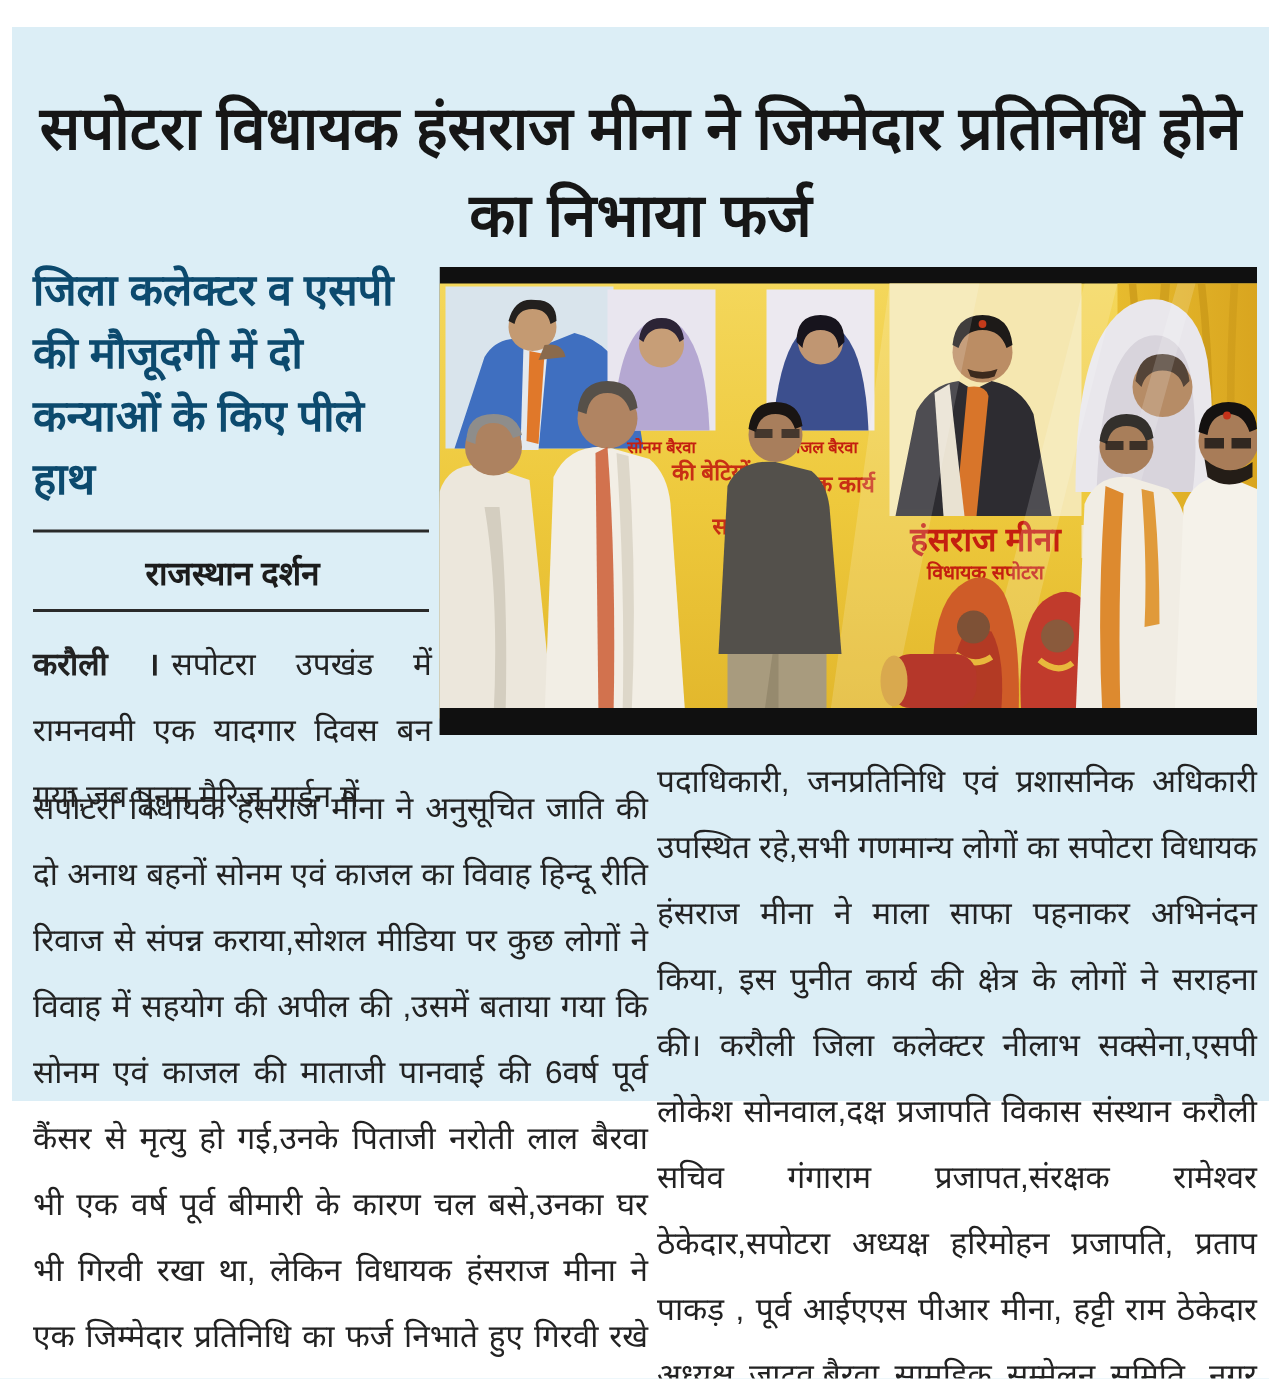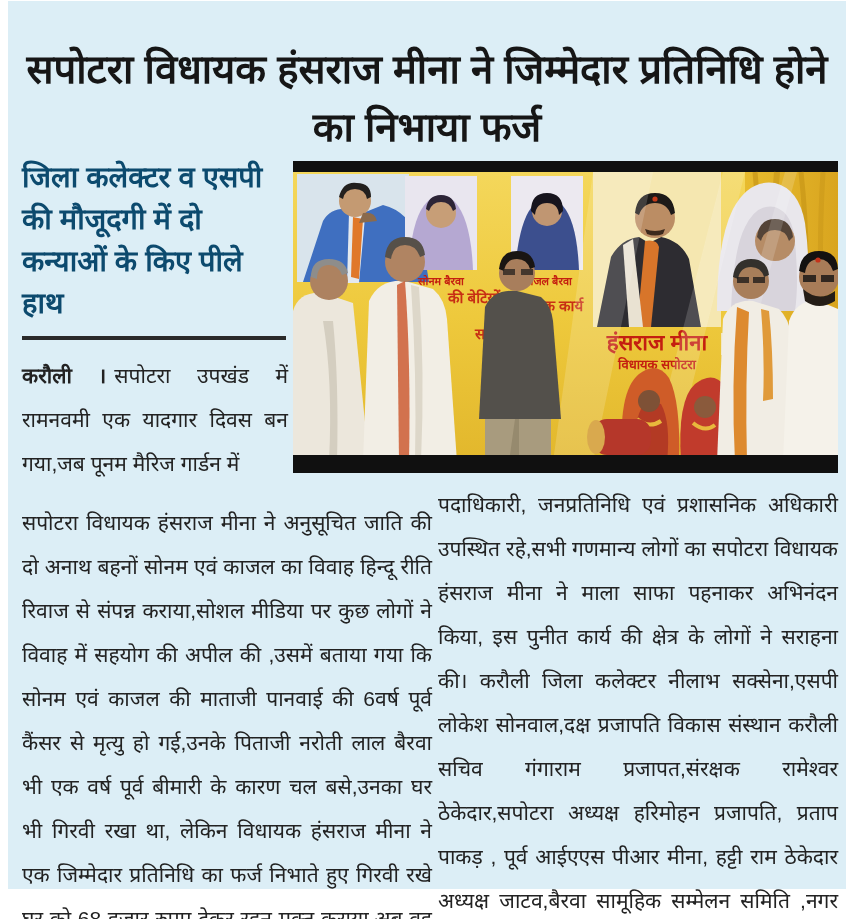--- a/index.html
+++ b/index.html
@@ -2,21 +2,21 @@
 <html lang="hi"><head>
 <meta charset="utf-8">
 <style>
   html,body{margin:0;padding:0;}
   body{
     width:846px;height:919px;position:relative;background:#ffffff;
     font-family:"Liberation Sans","DejaVu Sans",sans-serif;
     overflow:hidden;
   }
   .clip{
-    position:absolute;top:1px;left:8px;width:838px;height:888px;
+    position:absolute;top:18px;left:8px;width:838px;height:716px;
     background:#dceef6;
   }
   .headline{
     position:absolute;top:12px;left:0;width:100%;
     text-align:center;font-size:40px;font-weight:bold;line-height:1.45;
     color:#161616;letter-spacing:0;
   }
   .photo{
     position:absolute;top:160px;left:285px;width:545px;height:312px;
     display:block;
@@ -195,20 +195,21 @@
       <path d="M510,114 l13,0 l0,7 l-13,0 Z M528,114 l13,0 l0,7 l-13,0 Z" fill="#1c1916" opacity="0.85"></path>
       <circle cx="525" cy="99" r="2.6" fill="#c4321a"></circle>
     </g>
 
     <rect x="0" y="294" width="545" height="18" fill="#101010"></rect>
   </svg>
 
   <div class="sidebar">
     <h2 class="subheadline">जिला कलेक्टर व एसपी की मौजूदगी में दो कन्याओं के किए पीले हाथ</h2>
     <hr class="rule">
+    <div class="byline">राजस्थान दर्शन</div>
     <hr class="rule" style="margin-top:0;">
     <p class="bodytext intro"><strong class="dateline">करौली ।</strong><span>सपोटरा उपखंड में रामनवमी एक यादगार दिवस बन गया,जब पूनम मैरिज गार्डन में</span></p>
   </div>
 
   <div class="bodytext col-left">सपोटरा विधायक हंसराज मीना ने अनुसूचित जाति की दो अनाथ बहनों सोनम एवं काजल का विवाह हिन्दू रीति रिवाज से संपन्न कराया,सोशल मीडिया पर कुछ लोगों ने विवाह में सहयोग की अपील की ,उसमें बताया गया कि सोनम एवं काजल की माताजी पानवाई की 6वर्ष पूर्व कैंसर से मृत्यु हो गई,उनके पिताजी नरोती लाल बैरवा भी एक वर्ष पूर्व बीमारी के कारण चल बसे,उनका घर भी गिरवी रखा था, लेकिन विधायक हंसराज मीना ने एक जिम्मेदार प्रतिनिधि का फर्ज निभाते हुए गिरवी रखे घर को 68 हजार रुपए देकर रहन मुक्त कराया,अब वह अपना घर हो गया है, वहीं बालिकाओं की लग्न,विनौरी निकली तथा दिन में भात का कार्यक्रम रखा, दोनों बहनों के विवाह का सर्व समाज साक्षी बना,अपनी श्रद्धानुसार लोगो ने कन्यादान दिया,कार्यक्रम में विभिन्न संगठन, सामाजिक कार्यकर्ता,भाजपा</div>
   <div class="bodytext col-right">पदाधिकारी, जनप्रतिनिधि एवं प्रशासनिक अधिकारी उपस्थित रहे,सभी गणमान्य लोगों का सपोटरा विधायक हंसराज मीना ने माला साफा पहनाकर अभिनंदन किया, इस पुनीत कार्य की क्षेत्र के लोगों ने सराहना की। करौली जिला कलेक्टर नीलाभ सक्सेना,एसपी लोकेश सोनवाल,दक्ष प्रजापति विकास संस्थान करौली सचिव गंगाराम प्रजापत,संरक्षक रामेश्वर ठेकेदार,सपोटरा अध्यक्ष हरिमोहन प्रजापति, प्रताप पाकड़ , पूर्व आईएएस पीआर मीना, हट्टी राम ठेकेदार अध्यक्ष जाटव,बैरवा सामूहिक सम्मेलन समिति ,नगर पालिका अध्यक्ष भरत लाल मीना, लाखन सिंह एसीईओ, बृजलाल बैरवा,गजेंद्र सिंह,अशोक वना,वीडीओ आदि ने वर एवं बधु को आशीर्वाद देकर उनके मधुर दाम्पत्य जीवन की कामना की,इस अवसर पर विभिन्न सामाजिक संगठनों के कई गणमान्य लोग मौजुद रहे।</div>
 
 </div>
 
 </body></html>

